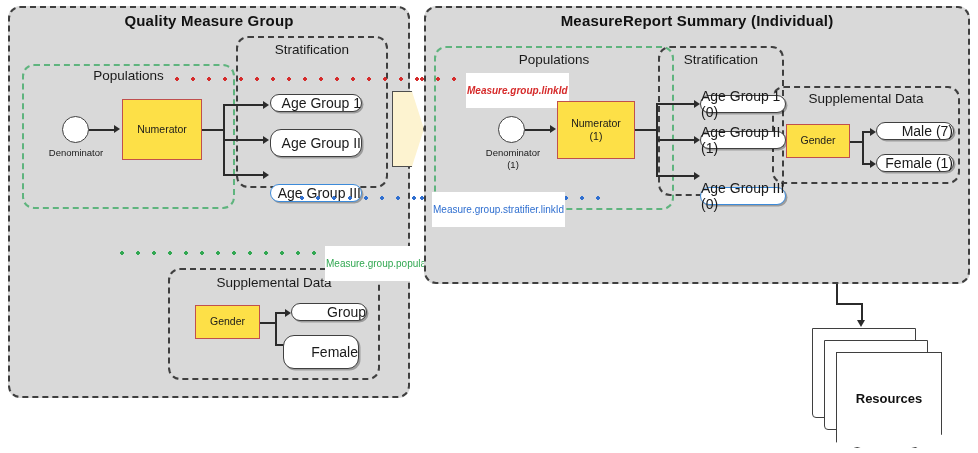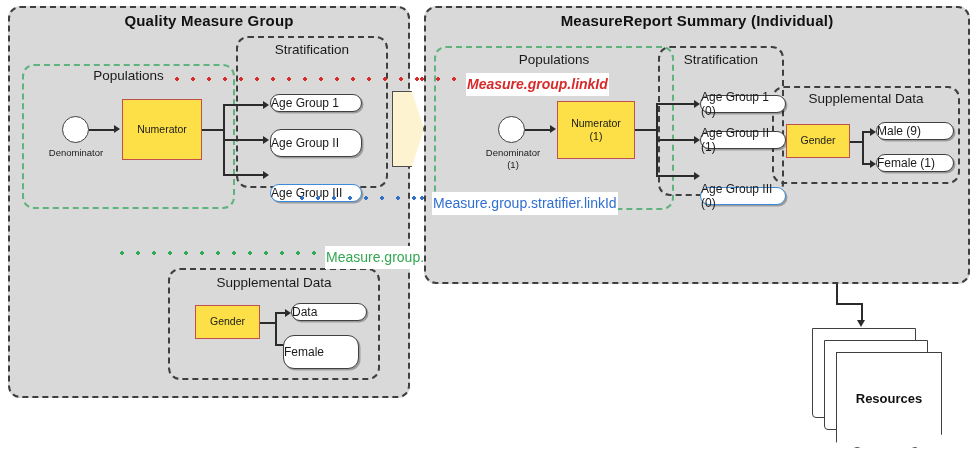--- a/index.html
+++ b/index.html
@@ -16,40 +16,40 @@
   
   .grp-green{border:2px dashed #5fb47e;border-radius:12px;background:transparent;}
   .grp-dark{border:2px dashed #3f3f3f;border-radius:12px;background:transparent;}
   .grp-title{font-size:13.5px;color:#1a1a1a;text-align:center;}
 
   
   .node-rect{background:#fde047;border:1.5px solid #c0504d;
              display:flex;align-items:center;justify-content:center;
              text-align:center;font-size:10.5px;line-height:1.25;color:#1a1a1a;}
   .pill{background:#ffffff;border:1.6px solid #404040;border-radius:11px;
-        display:flex;align-items:center;justify-content:flex-start;
-        font-size:12px;color:#1a1a1a;box-shadow:1.5px 1.5px 0 rgba(0,0,0,.28);}
+        display:flex;align-items:center;justify-content:flex-end;
+        font-size:14px;color:#1a1a1a;box-shadow:1.5px 1.5px 0 rgba(0,0,0,.28);}
   .pill.blue{border-color:#3c8ad9;margin-top:20px;}
   .circle{background:#fff;border:1.6px solid #3f3f3f;border-radius:50%;}
   .node-cap{font-size:9.5px;text-align:center;line-height:1.25;color:#1a1a1a;}
 
   
   .ln-h{background:#2b2b2b;height:1.6px;}
   .ln-v{background:#2b2b2b;width:1.6px;}
   .arrow-r{width:0;height:0;border-top:4px solid transparent;
            border-bottom:4px solid transparent;border-left:6px solid #2b2b2b;}
   .arrow-d{width:0;height:0;border-left:4.5px solid transparent;
            border-right:4.5px solid transparent;border-top:7px solid #2b2b2b;}
 
   
   .dots{height:4px;background-repeat:repeat-x;background-size:16px 4px;}
   .dots.red{background-image:radial-gradient(circle at 2px 2px,#d62b2b 1.7px,transparent 1.9px);}
   .dots.blue{background-image:radial-gradient(circle at 2px 2px,#2f6fd0 1.7px,transparent 1.9px);}
   .dots.green{background-image:radial-gradient(circle at 2px 2px,#32a852 1.7px,transparent 1.9px);}
-  .dotlabel{font-size:14px;background:#ffffff;padding:4px 1px;white-space:nowrap;line-height:1.1;}
+  .dotlabel{font-size:10px;background:#ffffff;padding:12px 1px;white-space:nowrap;line-height:1.1;}
   .dotlabel.red{color:#d62b2b;font-style:italic;font-weight:bold;}
   .dotlabel.blue{color:#2f6fd0;}
   .dotlabel.green{color:#32a852;}
 
   
   .chevron{background:#fdf3d0;border:1.6px solid #4d4d4d;}
 
   
   .doc{background:#ffffff;border:1.4px solid #3f3f3f;}
   .res-label{font-weight:bold;font-size:13px;color:#111;}
@@ -106,21 +106,21 @@
   <span>Gender</span>
 </div>
 <div class="abs ln-h" style="left:260px;top:322px;width:16px;"></div>
 <div class="abs ln-v" style="left:275px;top:312px;height:33px;"></div>
 <div class="abs ln-h" style="left:275px;top:312px;width:12px;"></div>
 <div class="abs arrow-r" style="left:285px;top:309px;"></div>
 <div class="abs ln-h" style="left:275px;top:344px;width:12px;"></div>
 <div class="abs arrow-r" style="left:285px;top:341px;"></div>
 
 <div class="abs pill" style="left:291px;top:303px;width:76px;height:18px;">
-  <span>Data</span>
+  <span>Group</span>
 </div>
 <div class="abs pill" style="left:283px;top:335px;width:76px;height:34px;">
   <span>Female</span>
 </div>
 
 <div class="abs dots green" style="left:120px;top:251px;width:470px;"></div>
 <div class="abs dotlabel green" style="left:325px;top:246px;">Measure.group.population.linkId</div>
 
 <div class="abs chevron" style="left:392px;top:91px;width:32px;height:76px;
             clip-path:polygon(0 0,62% 0,100% 50%,62% 100%,0 100%);"></div>
@@ -177,21 +177,21 @@
   <span>Gender</span>
 </div>
 <div class="abs ln-h" style="left:850px;top:141px;width:13px;"></div>
 <div class="abs ln-v" style="left:862px;top:131px;height:33px;"></div>
 <div class="abs ln-h" style="left:862px;top:131px;width:10px;"></div>
 <div class="abs arrow-r" style="left:870px;top:128px;"></div>
 <div class="abs ln-h" style="left:862px;top:163px;width:10px;"></div>
 <div class="abs arrow-r" style="left:870px;top:160px;"></div>
 
 <div class="abs pill" style="left:876px;top:122px;width:78px;height:18px;">
-  <span>Male (9)</span>
+  <span>Male (7)</span>
 </div>
 <div class="abs pill" style="left:876px;top:154px;width:78px;height:18px;">
   <span>Female (1)</span>
 </div>
 
 <div class="abs dots blue" style="left:420px;top:196px;width:180px;"></div>
 <div class="abs dotlabel blue" style="left:432px;top:192px;">Measure.group.stratifier.linkId</div>
 
 <div class="abs ln-v" style="left:836px;top:284px;height:20px;"></div>
 <div class="abs ln-h" style="left:836px;top:303px;width:26px;"></div>

